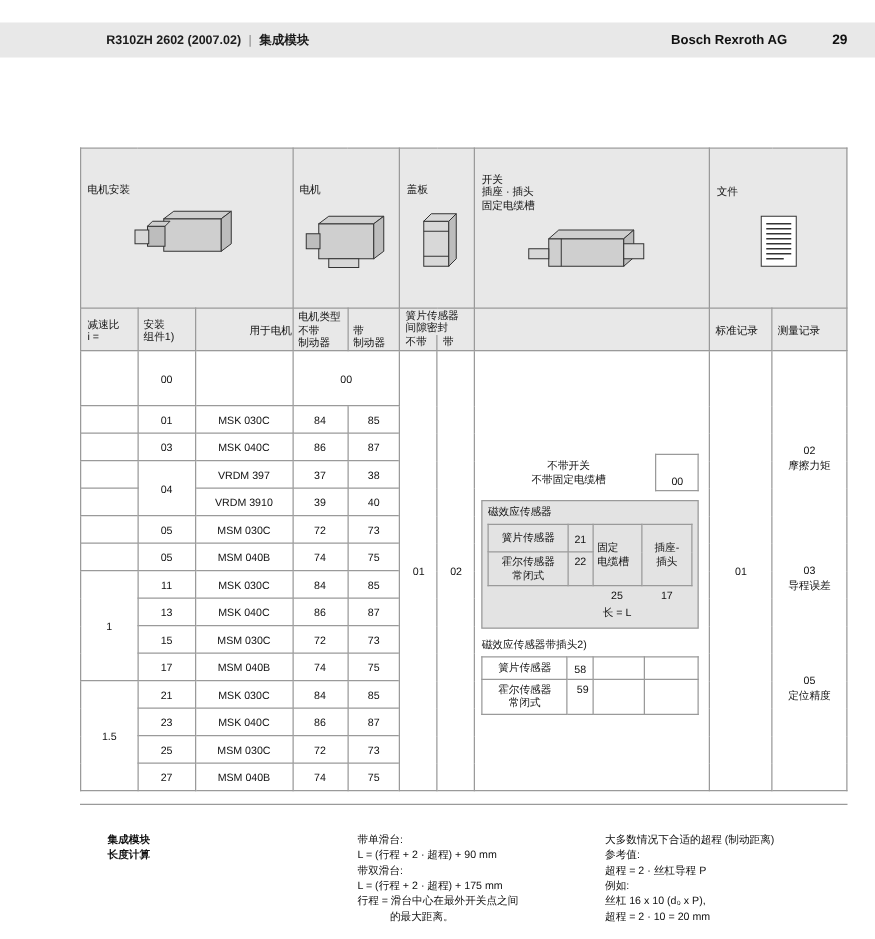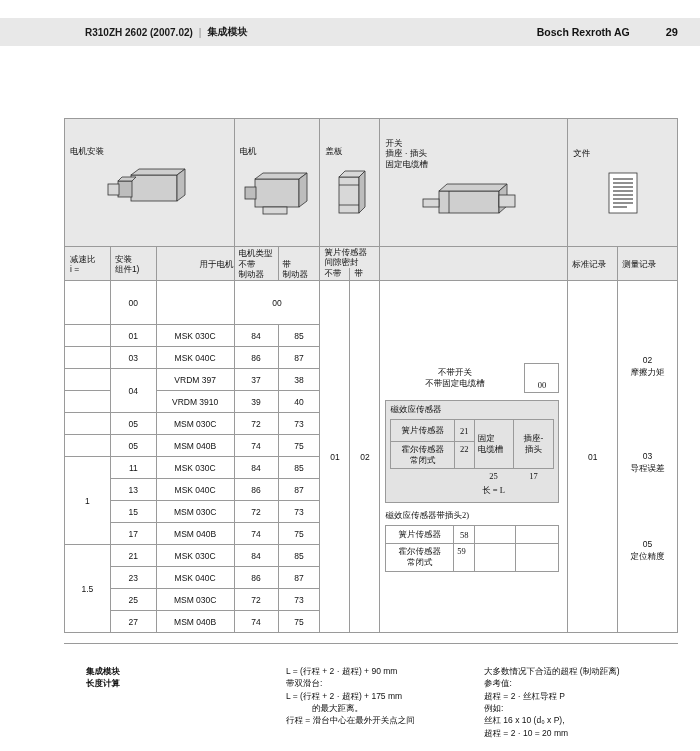--- a/index.html
+++ b/index.html
@@ -41,21 +41,21 @@
   .hdr-lbl { text-align:left; padding:6px 5px 0 5px; line-height:1.25; font-size:8.5px; }
   .hdr-sub { font-size:8.5px; line-height:1.2; }
   .subhdr td { background:#e8e8e8; }
   .leftal { text-align:left; padding-left:6px; }
   .rowh { height:22px; }
 
   
   .draw { display:block; margin: 8px auto 0 auto; }
 
   
-  .switchbox { position:relative; width:100%; height:100%; padding:4px 5px; text-align:left;font-family:Liberation Serif, serif;}
+  .switchbox { position:relative; width:100%; height:100%; padding:4px 5px; text-align:left;}
   table.inner { border-collapse:collapse; font-size:8px;}
   table.inner td { border:0.5px solid #9a9a9a; padding:2px 3px; }
   .nb { border:none !important; }
   .gray { background:#e3e3e3; }
 
   
   .notes { position:absolute; left:64px; top:665px; width:620px; font-size:8.5px; line-height:1.45; }
   .notes .col { position:absolute; top:0; }
   .c1 { left:22px; width:150px; font-weight:bold; }
   .c2 { left:222px; width:210px; }
@@ -293,21 +293,21 @@
               <td style="width:66px;height:18px">簧片传感器</td>
               <td style="width:20px;text-align:center">58</td>
               <td style="width:40px"></td>
               <td style="width:42px"></td>
             </tr>
             <tr>
               <td style="height:26px;line-height:1.3">
                 <div>霍尔传感器</div>
                 <div>常闭式</div>
               </td>
-              <td style="text-align:left;vertical-align:top">59</td>
+              <td style="text-align:right;vertical-align:top">59</td>
               <td></td>
               <td></td>
             </tr>
           </tbody>
                 </table>
         </div>
       </div>
     </td>
 
     <td rowspan="15">01</td>
@@ -432,25 +432,26 @@
 </div>
 
 <div class="bottomrule"></div>
 
 <div class="notes">
   <div class="col c1">
     <div>集成模块</div>
     <div>长度计算</div>
   </div>
   <div class="col c2">
+    <div>带单滑台:</div>
     <div>L = (行程 + 2 · 超程) + 90 mm</div>
     <div>带双滑台:</div>
     <div>L = (行程 + 2 · 超程) + 175 mm</div>
+    <div>行程 = 滑台中心在最外开关点之间</div>
     <div style="white-space:pre">           的最大距离。</div>
-    <div>行程 = 滑台中心在最外开关点之间</div>
   </div>
   <div class="col c3">
     <div>大多数情况下合适的超程 (制动距离)</div>
     <div>参考值:</div>
     <div>超程 = 2 · 丝杠导程 P</div>
     <div>例如:</div>
     <div>丝杠 16 x 10 (d₀ x P),</div>
     <div>超程 = 2 · 10 = 20 mm</div>
   </div>
 </div>

